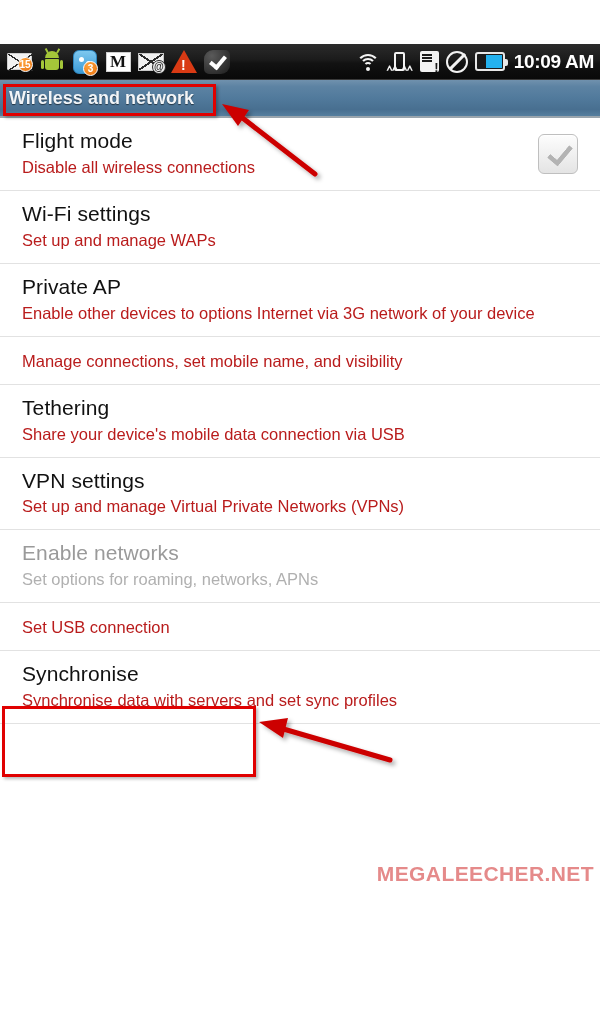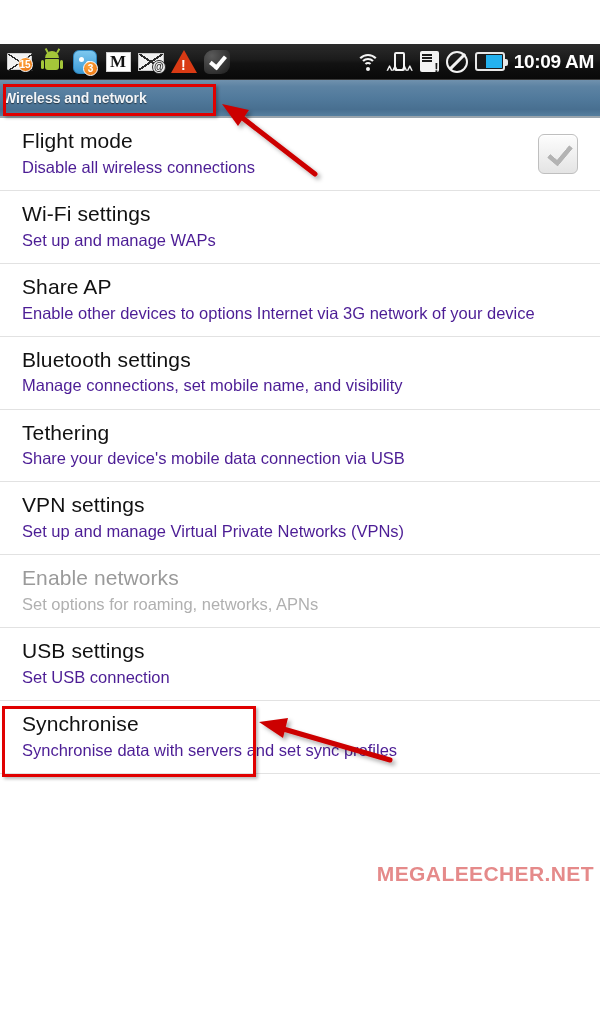--- a/index.html
+++ b/index.html
@@ -135,30 +135,30 @@
            font-family:"Liberation Sans", sans-serif; }
 
   
   .titlebar {
     position:relative; height:38px; width:600px;
     background: linear-gradient(to bottom, #7091ad 0%, #5d83a3 18%, #517a9c 50%, #486f90 82%, #567f9f 100%);
     border-bottom:2px solid #9aa5ad;
     display:flex; align-items:center;
   }
   .titlebar .title {
-    color:#f2f5f8; font-size:14px; font-weight:bold; padding-left:3px;
+    color:#f2f5f8; font-size:18px; font-weight:bold; padding-left:9px;
     text-shadow: 0 1px 1px rgba(0,0,0,.55);
   }
 
   
   .list { width:600px; background:#fff; }
   .row { position:relative; padding:11px 18px 12px 22px; border-bottom:1px solid #e2e2e2; background:#fff; }
   .row:last-child { border-bottom:1px solid #e2e2e2; }
   .row .t { font-size:21px; color:#111; line-height:1.18; letter-spacing:.1px; }
-  .row .s { font-size:16.5px; color:#4c1d95; line-height:1.28; margin-top:3px; }
+  .row .s { font-size:16.5px; color:#b91c1c; line-height:1.28; margin-top:3px; }
   .row.disabled .t { color:#9a9a9a; }
   .row.disabled .s { color:#b0b0b0; }
   .row.has-check { padding-right:44px; }
 
   .checkbox {
     position:absolute; right:22px; top:50%; transform:translateY(-50%);
     width:40px; height:40px; border-radius:6px;
     background: linear-gradient(to bottom, #fdfdfd, #e4e4e4);
     border:1px solid #bfbfbf;
     box-shadow: inset 0 1px 0 #fff;
@@ -269,46 +269,44 @@
       <div class="s">Disable all wireless connections</div>
       <span class="checkbox"></span>
     </div>
 
     <div class="row">
       <div class="t">Wi-Fi settings</div>
       <div class="s">Set up and manage WAPs</div>
     </div>
 
     <div class="row">
-      <div class="t">Share AP</div>
+      <div class="t">Private AP</div>
       <div class="s">Enable other devices to options Internet via 3G network of your device</div>
     </div>
 
     <div class="row">
-      <div class="t">Bluetooth settings</div>
       <div class="s">Manage connections, set mobile name, and visibility</div>
     </div>
 
     <div class="row">
       <div class="t">Tethering</div>
       <div class="s">Share your device's mobile data connection via USB</div>
     </div>
 
     <div class="row">
       <div class="t">VPN settings</div>
       <div class="s">Set up and manage Virtual Private Networks (VPNs)</div>
     </div>
 
     <div class="row disabled">
       <div class="t">Enable networks</div>
       <div class="s">Set options for roaming, networks, APNs</div>
     </div>
 
     <div class="row">
-      <div class="t">USB settings</div>
       <div class="s">Set USB connection</div>
     </div>
 
     <div class="row">
       <div class="t">Synchronise</div>
       <div class="s">Synchronise data with servers and set sync profiles</div>
     </div>
   </div>
 
   <div class="anno-box" id="anno-title-box"></div>

